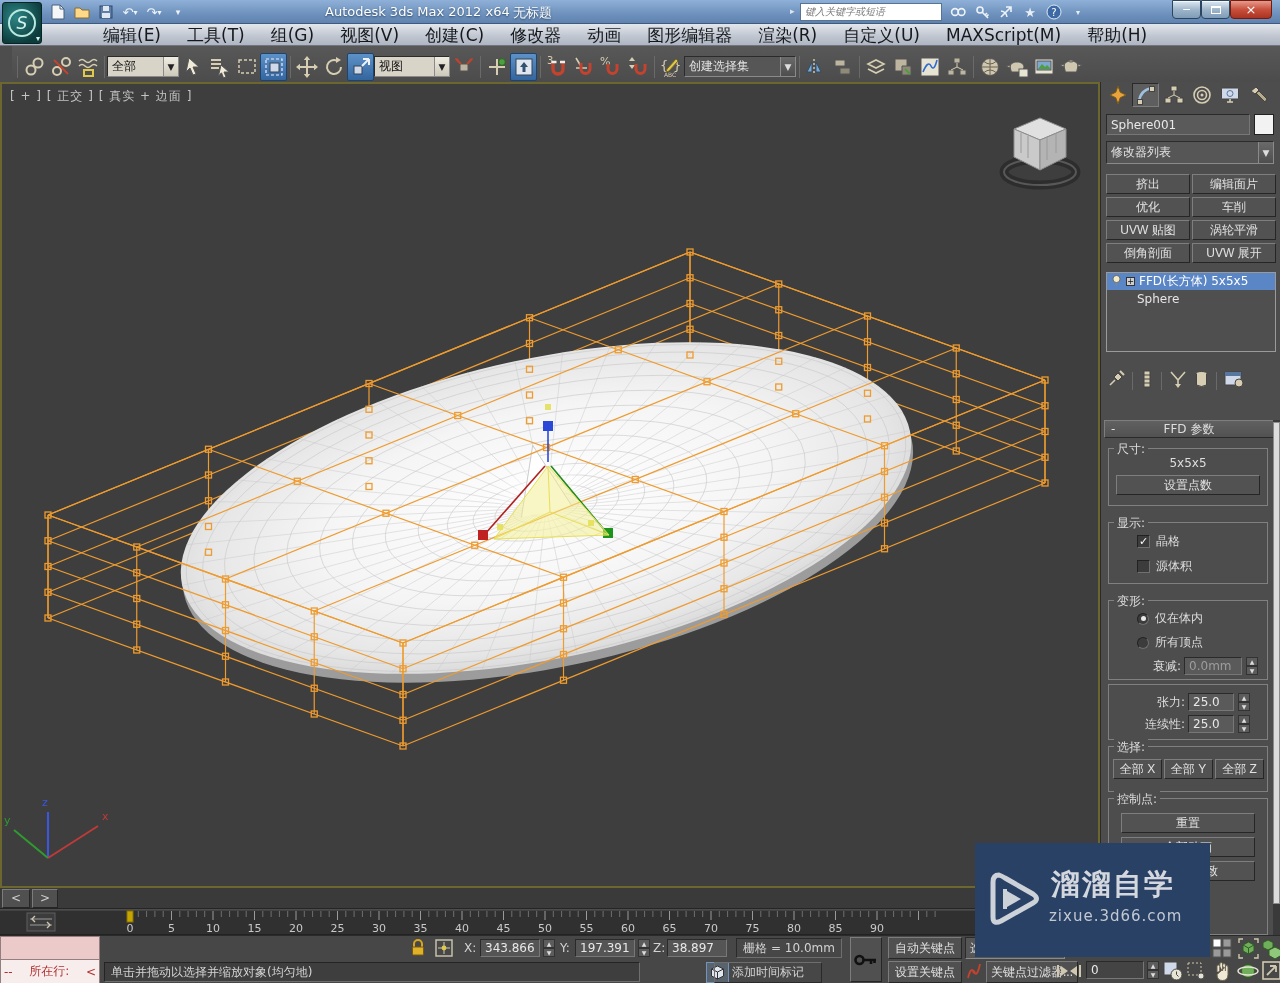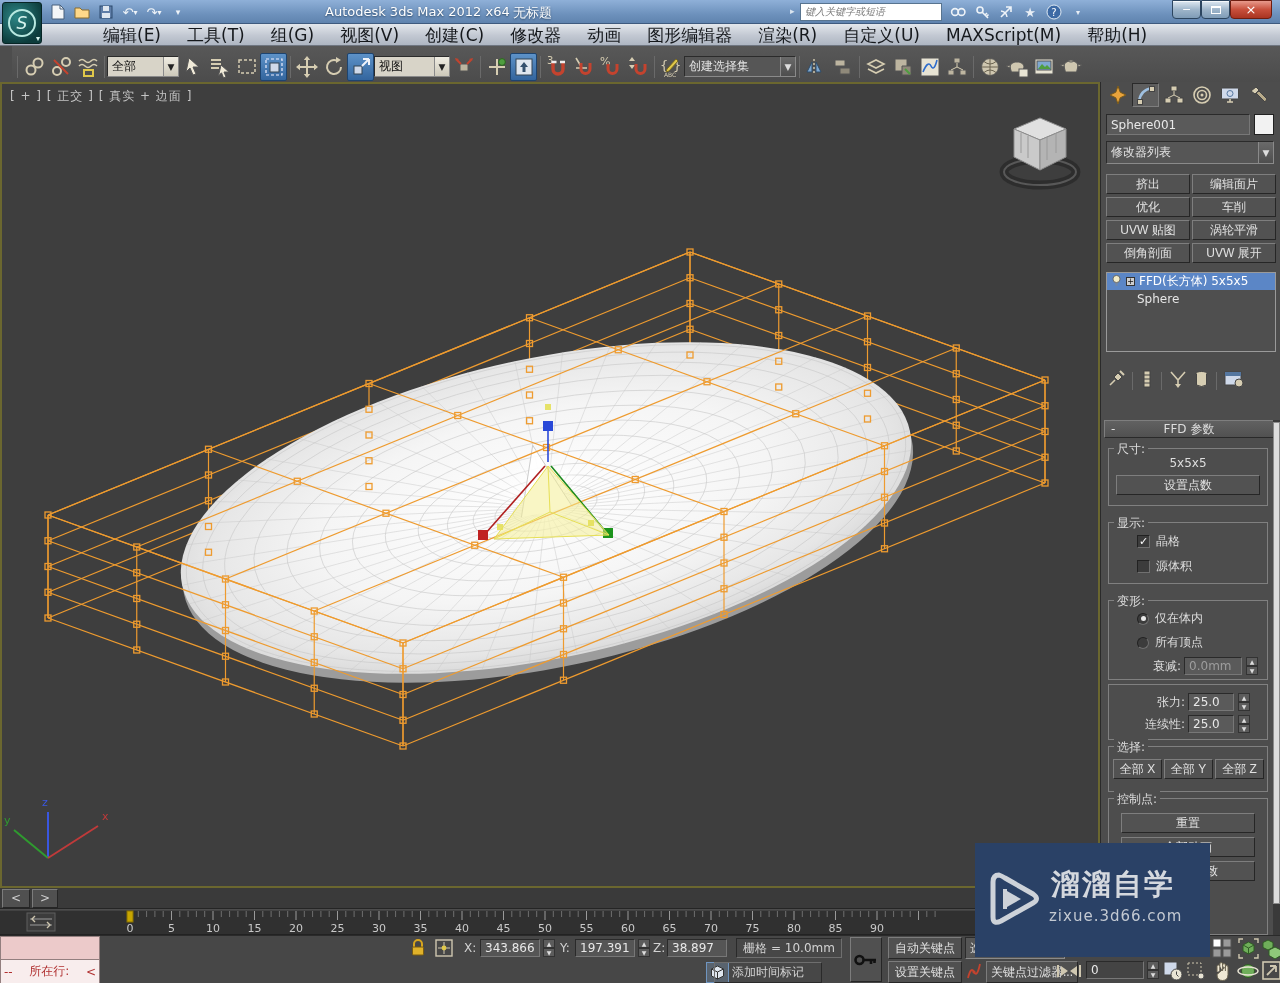--- a/index.html
+++ b/index.html
@@ -994,20 +994,21 @@
       <svg width="24" height="18">
         <circle cx="5.5" cy="9" r="4" fill="none" stroke="#111" stroke-width="2.6"></circle>
         <path d="M9 9h13M17 9v4M20.5 9v3" stroke="#111" stroke-width="2.6"></path>
       </svg>
     </span>
   <button class="bev abs" style="left:888px;top:1px;width:74px;height:22px;font-size:12px">自动关键点</button>
   <div class="combo dark abs" style="left:965px;top:1px;width:100px;height:22px">
       <span class="val">选定对象</span>
     </div>
 
+  <div class="sunk abs lft" style="left:104px;top:26px;width:536px;height:20px;padding:0 6px">单击并拖动以选择并缩放对象(均匀地)</div>
   <span class="abs ctr" style="left:706px;top:26px;width:23px;height:21px;border:1px solid #6f95c0;background:#59636e">
       <svg width="15" height="15">
         <path d="M7.5 1l6 3v7l-6 3l-6-3V4z" fill="#dfe6ee" stroke="#333"></path>
         <path d="M1.5 4l6 3l6-3M7.5 7v7" fill="none" stroke="#333"></path>
       </svg>
     </span>
   <div class="abs ctr" style="left:714px;top:26px;width:108px;height:21px;border:1px solid;border-color:#6e6e6e #2a2a2a #2a2a2a #6e6e6e">添加时间标记</div>
   <button class="bev abs" style="left:888px;top:25px;width:74px;height:22px;font-size:12px">设置关键点</button>
   <span class="abs sico2" style="left:966px;top:26px">
       <svg width="16" height="20">

